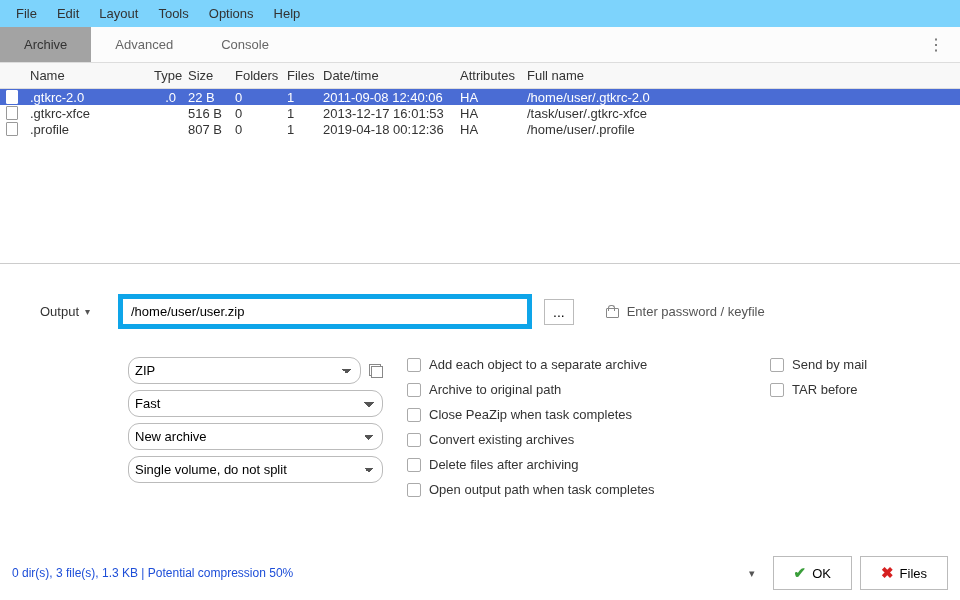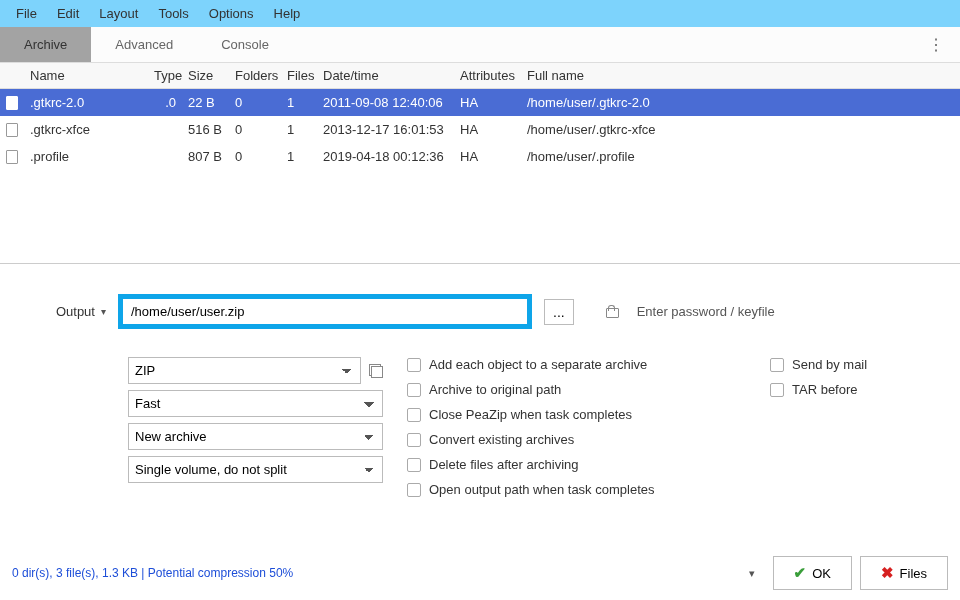--- a/index.html
+++ b/index.html
@@ -6,47 +6,47 @@
     body { font-family: -apple-system, BlinkMacSystemFont, "Segoe UI", Arial, sans-serif; font-size: 13px; color: #333; background: #fff; width: 960px; height: 600px; overflow: hidden; display: flex; flex-direction: column; }
     .menubar { background: #7dd3fc; padding: 4px 8px; display: flex; gap: 4px; }
     .menubar-item { padding: 2px 8px; cursor: pointer; }
     .tabs { background: #fcfcfc; display: flex; align-items: center; border-bottom: 1px solid #ddd; position: relative; }
     .tab { padding: 10px 24px; cursor: pointer; color: #666; }
     .tab.active { background: #a3a3a3; color: #333; }
     .tabs-more { margin-left: auto; padding: 10px 16px; cursor: pointer; color: #666; font-size: 16px; line-height: 13px; }
     .table-area { flex: 0 0 auto; height: 190px; overflow: hidden; }
     .table-header { display: flex; background: #f8f8f8; border-bottom: 1px solid #ddd; padding-left: 24px; }
     .table-header div { padding: 5px 6px; font-weight: normal; color: #333; border-right: 1px solid transparent; }
-    .table-row { display: flex; padding-left: 24px; align-items: center; height: 27px; position: relative; }
+    .table-row { display: flex; padding-left: 24px; align-items: center; height: 16px; position: relative; }
     .table-row .file-icon { position: absolute; left: 6px; width: 12px; height: 14px; border: 1px solid #999; background: #fff; border-radius: 1px; }
     .table-row.selected { background: #4a6cd4; color: #fff; }
     .table-row.selected .file-icon { border-color: #fff; }
     .table-row > div { padding: 5px 6px; white-space: nowrap; overflow: hidden; }
     .col-name { width: 124px; }
     .col-type { width: 34px; text-align: right; }
     .col-size { width: 47px; }
     .col-folders { width: 52px; }
     .col-files { width: 36px; }
     .col-datetime { width: 137px; }
     .col-attributes { width: 67px; }
     .col-fullname { flex: 1; }
     .divider { height: 1px; background: #ccc; margin: 10px 0; }
     .form-area { padding: 20px 40px 10px 40px; flex: 1; }
     .output-row { display: flex; align-items: center; gap: 12px; margin-bottom: 28px; }
-    .output-label { width: 66px; display:flex; align-items:center; gap:6px;justify-content:flex-end; }
+    .output-label { width: 66px; display:flex; align-items:center; gap:6px; }
     input[type=text] { border: 5px solid #0ea5e9; padding: 5px 8px; font-size: 13px; background: #fff; }
     select { border: 1px solid #bbb; padding: 5px 6px; font-size: 13px; background: #fff; appearance: none; -webkit-appearance:none; background-image: linear-gradient(45deg, transparent 50%, #555 50%), linear-gradient(135deg, #555 50%, transparent 50%); background-position: calc(100% - 13px) 11px, calc(100% - 8px) 11px; background-size: 5px 5px, 5px 5px; background-repeat: no-repeat; }
     .browse-btn { border: 1px solid #bbb; padding: 3px 8px; background: #fff; cursor: pointer; font-size:14px; line-height:18px; }
-    .password-link { display: flex; align-items: center; gap: 20px; color: #555; cursor: pointer; margin-left: 20px; }
+    .password-link { display: flex; align-items: center; gap: 10px; color: #555; cursor: pointer; margin-left: 20px; }
     .lock-icon { width: 11px; height: 13px; position: relative; }
     .lock-icon::before { content:''; position:absolute; bottom:0; width:11px; height:8px; border:1px solid #888; border-radius:1px; }
     .lock-icon::after { content:''; position:absolute; top:0; left:2px; width:5px; height:5px; border:1px solid #888; border-bottom:none; border-radius:3px 3px 0 0; }
     .options-grid { display: flex; gap: 24px; }
     .selects-col { display: flex; flex-direction: column; gap: 6px; width: 255px; margin-left: 88px; }
-    .selects-col select { width: 100%; }
+    .selects-col select { width: 100%; border-radius: 11px; }
     .select-with-icon { display: flex; align-items: center; gap: 8px; }
     .select-with-icon select { flex: 1; }
     .copy-icon { width:14px; height:14px; position:relative; cursor:pointer; }
     .copy-icon::before { content:''; position:absolute; top:0; left:0; width:10px; height:10px; border:1px solid #888; }
     .copy-icon::after { content:''; position:absolute; bottom:0; right:0; width:10px; height:10px; border:1px solid #888; background:#fff; }
     .checks-col { display: flex; flex-direction: column; gap: 10px; flex: 1; }
     .check-item { display: flex; align-items: center; gap: 8px; cursor: pointer; }
     .checkbox { width: 14px; height: 14px; border: 1px solid #aaa; border-radius: 2px; background: #fff; }
     .checks-right { display: flex; flex-direction: column; gap: 10px; width: 150px; }
     .footer { display: flex; align-items: center; padding: 10px 12px; border-top: 0px solid #ddd; }
@@ -101,21 +101,21 @@
       </div>
       <div class="table-row">
         <span class="file-icon"></span>
         <div class="col-name">.gtkrc-xfce</div>
         <div class="col-type"></div>
         <div class="col-size">516 B</div>
         <div class="col-folders">0</div>
         <div class="col-files">1</div>
         <div class="col-datetime">2013-12-17 16:01:53</div>
         <div class="col-attributes">HA</div>
-        <div class="col-fullname">/home/user/.gtkrc-xfce</div>
+        <div class="col-fullname">/task/user/.gtkrc-xfce</div>
       </div>
       <div class="table-row">
         <span class="file-icon"></span>
         <div class="col-name">.profile</div>
         <div class="col-type"></div>
         <div class="col-size">807 B</div>
         <div class="col-folders">0</div>
         <div class="col-files">1</div>
         <div class="col-datetime">2019-04-18 00:12:36</div>
         <div class="col-attributes">HA</div>

